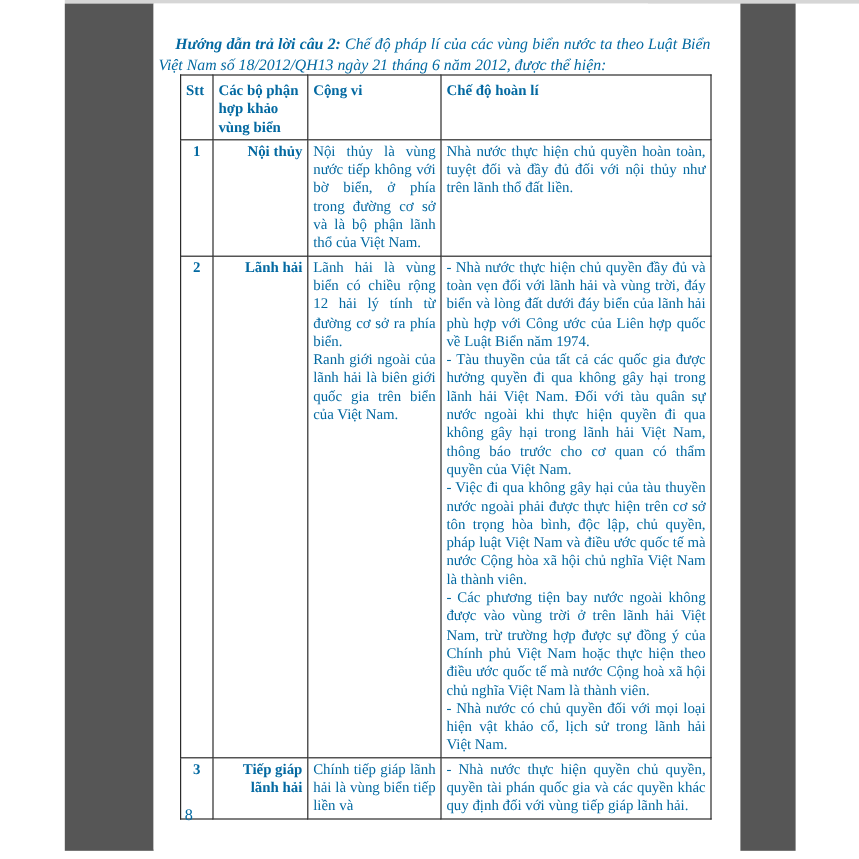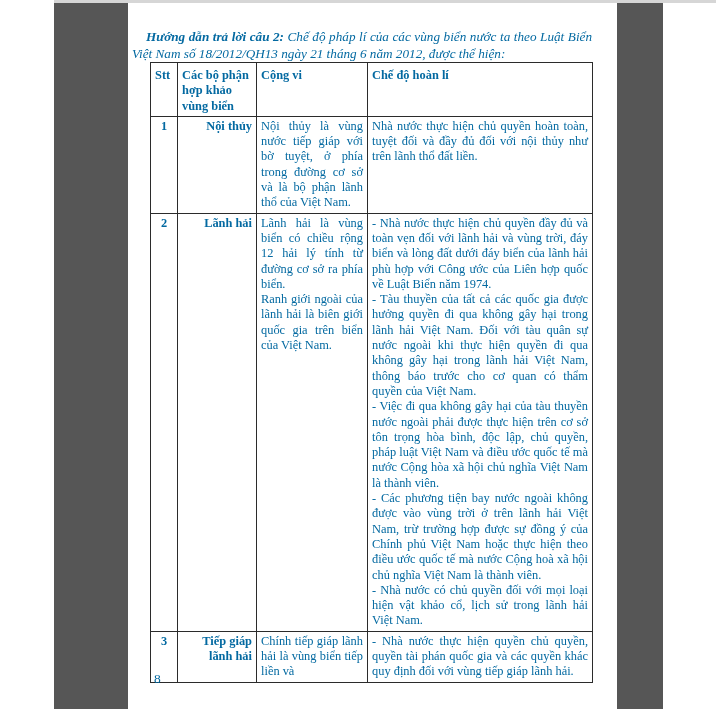--- a/index.html
+++ b/index.html
@@ -96,21 +96,21 @@
           <th>Các bộ phận hợp khảo vùng biển</th>
           <th>Cộng vi</th>
           <th>Chế độ hoàn lí</th>
         </tr>
       </thead>
       <tbody>
           <tr>
             <td class="stt">1</td>
             <td class="part">Nội thủy</td>
             <td class="scope">
-              <p>Nội thủy là vùng nước tiếp giáp với bờ tuyệt, ở phía trong đường cơ sở và là bộ phận lãnh thổ của Việt Nam.</p>
+              <p>Nội thủy là vùng nước tiếp không với bờ biển, ở phía trong đường cơ sở và là bộ phận lãnh thổ của Việt Nam.</p>
             </td>
             <td class="legal">
               <p>Nhà nước thực hiện chủ quyền hoàn toàn, tuyệt đối và đầy đủ đối với nội thủy như trên lãnh thổ đất liền.</p>
             </td>
           </tr>
           <tr>
             <td class="stt">2</td>
             <td class="part">Lãnh hải</td>
             <td class="scope">
               <p>Lãnh hải là vùng biển có chiều rộng 12 hải lý tính từ đường cơ sở ra phía biển.</p>

